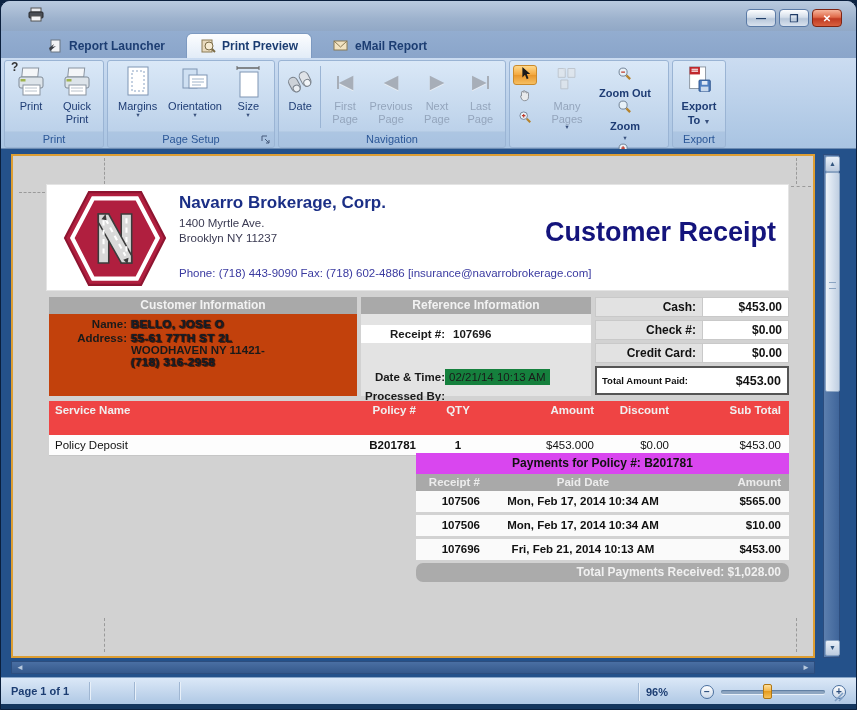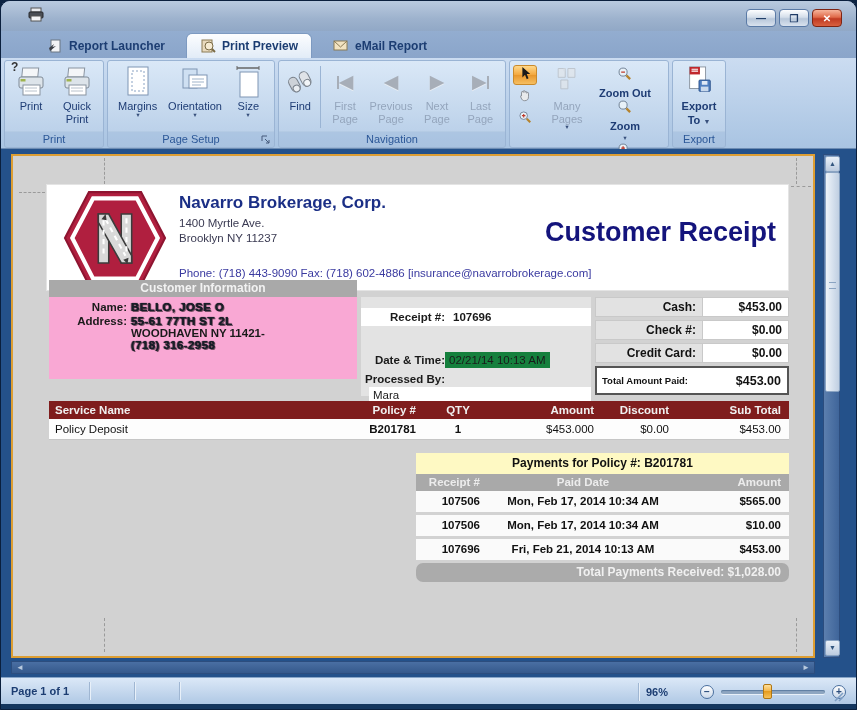--- a/index.html
+++ b/index.html
@@ -49,44 +49,44 @@
   .guide-v{position:absolute;border-left:1px dashed #9a9a9a;width:0;}
 
   .doc-header{position:absolute;left:33px;top:28px;width:743px;height:107px;background:#fff;border:1px solid #e4e4e4;box-sizing:border-box;}
   .logo{position:absolute;left:13px;top:4px;width:110px;height:99px;}
   .co-name{position:absolute;left:132px;top:8px;font-size:17px;font-weight:bold;color:#1b2f86;}
   .co-addr{position:absolute;left:132px;top:31px;font-size:11.5px;color:#3a3a52;line-height:1.3;}
   .receipt-title{position:absolute;right:12px;top:32px;font-size:27px;font-weight:bold;color:#14147c;}
   .co-contact{position:absolute;left:132px;top:82px;font-size:11.5px;color:#3a3aa0;}
 
   .sec-hdr{background:#a9a9a9;color:#f2f2f2;font-weight:bold;font-size:12px;text-align:center;height:17px;line-height:17px;}
-  .cust-info{position:absolute;left:36px;top:124px;width:308px;height:99px;background:#f9a8d4;}
+  .cust-info{position:absolute;left:36px;top:141px;width:308px;height:99px;background:#c2410c;}
   .ref-info{position:absolute;left:348px;top:141px;width:230px;height:99px;background:#e3e3e3;}
   .lblrow{display:flex;font-size:11.5px;color:#1a1a1a;}
   .lbl{font-weight:bold;text-align:right;}
   .scramble{font-weight:bold;color:#181f2a;filter:blur(.7px);text-shadow:0 0 1px #000,1px 1px 0 rgba(0,0,0,.5),-1px 0 0 rgba(0,0,0,.35);letter-spacing:.4px;}
 
   .pay-summary{position:absolute;left:582px;top:141px;width:194px;}
   .payrow{display:flex;height:20px;margin-bottom:3px;font-size:12px;}
   .paylbl{flex:1;background:#e2e2e2;border:1px solid #c9c9c9;text-align:right;font-weight:bold;color:#111;line-height:18px;padding-right:6px;box-sizing:border-box;}
   .payval{width:86px;background:#fff;border:1px solid #c9c9c9;border-left:none;text-align:right;font-weight:bold;color:#111;line-height:18px;padding-right:6px;box-sizing:border-box;}
   .paytotal{display:flex;height:25px;margin-top:3px;border:2px solid #555;background:#fff;align-items:center;}
   .paytotal .tl{flex:1;font-size:9.5px;font-weight:bold;padding-left:5px;color:#111;}
   .paytotal .tv{font-size:12.5px;font-weight:bold;padding-right:6px;color:#111;}
 
   .svc-table{position:absolute;left:36px;top:245px;width:740px;font-size:11.5px;}
   .svc-row{display:grid;grid-template-columns:234px 141px 68px 110px 75px 112px;}
-  .svc-h{background:#7f1d1d;color:#f0f0f0;font-weight:bold;height:18px;line-height:18px;}
+  .svc-h{background:#ef4444;color:#f0f0f0;font-weight:bold;height:34px;line-height:18px;}
   .svc-d{background:#fdfdfd;height:20px;line-height:20px;border-bottom:1px solid #c6c6c6;color:#111;}
   .c-l{text-align:left;padding-left:6px;}
   .c-r{text-align:right;padding-right:8px;}
   .c-c{text-align:center;}
 
   .pmt-table{position:absolute;left:403px;top:297px;width:373px;font-size:11.5px;}
-  .pmt-title{background:#fef9c3;font-weight:bold;color:#111;text-align:center;height:21px;line-height:21px;font-size:12px;}
+  .pmt-title{background:#d946ef;font-weight:bold;color:#111;text-align:center;height:21px;line-height:21px;font-size:12px;}
   .pmt-grid{display:grid;grid-template-columns:72px 190px 111px;}
   .pmt-h{background:#a9a9a9;color:#ececec;font-weight:bold;height:17px;line-height:17px;}
   .pmt-d{background:#fafafa;height:21px;line-height:21px;border-bottom:3px solid #d2d2d2;color:#111;font-weight:bold;}
   .pmt-date{font-weight:bold;text-align:center;}
   .pmt-footer{background:#ababab;color:#f0f0f0;font-weight:bold;height:19px;line-height:19px;text-align:right;padding-right:8px;font-size:12px;border-radius:7px;}
 
   
   .vscroll{position:absolute;left:822px;top:5px;width:17px;height:504px;background:linear-gradient(to right,#5c7fae,#3f659a);border:1px solid #2c4d7e;box-sizing:border-box;}
   .sbtn{position:absolute;left:1px;width:13px;height:14px;background:linear-gradient(#e9f0f8,#bccbdf);border:1px solid #8aa3c2;border-radius:2px;color:#33567f;font-size:7px;text-align:center;line-height:14px;}
   .vthumb{position:absolute;left:1px;top:17px;width:13px;height:218px;background:linear-gradient(to right,#eef3f9,#c0cfe2);border:1px solid #8aa3c2;border-radius:2px;}
@@ -247,21 +247,21 @@
           <span class="bicon">
             <svg viewBox="0 0 32 34" width="32" height="34">
                 <g transform="rotate(-28 16 16)">
                   <rect x="5" y="9" width="9" height="15" rx="4.5" fill="#cdd2d8" stroke="#7a828c"></rect>
                   <rect x="17" y="9" width="9" height="15" rx="4.5" fill="#dfe3e8" stroke="#7a828c"></rect>
                   <circle cx="9.5" cy="21" r="3.4" fill="#e9edf1" stroke="#7a828c"></circle>
                   <circle cx="21.5" cy="21" r="3.4" fill="#f2f5f8" stroke="#7a828c"></circle>
                 </g>
               </svg>
           </span>
-          <span class="blabel">Find</span>
+          <span class="blabel">Date</span>
         </div>
         <div class="vsep"></div>
         <div class="bigbtn navbtn disabled">
           <span class="bicon" style="display:flex;align-items:center;justify-content:center;">
               <span class="tribar"></span>
               <span class="tri">◀</span>
             </span>
           <span class="blabel">First Page</span>
         </div>
         <div class="bigbtn navbtn disabled" style="width:54px;">
@@ -413,20 +413,21 @@
           <span class="lbl" style="width:78px;">Address:</span>
           <span style="margin-left:4px;">
             <div class="scramble">55-61 77TH ST 2L</div>
             <div style="font-weight:bold;color:#1a1a1a;">WOODHAVEN NY 11421-</div>
             <div class="scramble">(718) 316-2958</div>
           </span>
         </div>
       </div>
 
       <div class="ref-info">
+        <div class="sec-hdr">Reference Information</div>
         <div class="lblrow" style="margin-top:11px;background:#fff;height:18px;line-height:18px;">
           <span class="lbl" style="width:84px;">Receipt #:</span>
           <span style="margin-left:8px;font-weight:bold;">107696</span>
         </div>
         <div class="lblrow" style="margin-top:26px;height:16px;line-height:16px;">
           <span class="lbl" style="width:84px;">Date &amp; Time:</span>
           <span style="background:#15803d;padding:0 4px;">02/21/14 10:13 AM</span>
         </div>
         <div class="lblrow" style="margin-top:3px;height:16px;line-height:16px;flex-direction:column;">
           <span class="lbl" style="width:84px;">Processed By:</span>

